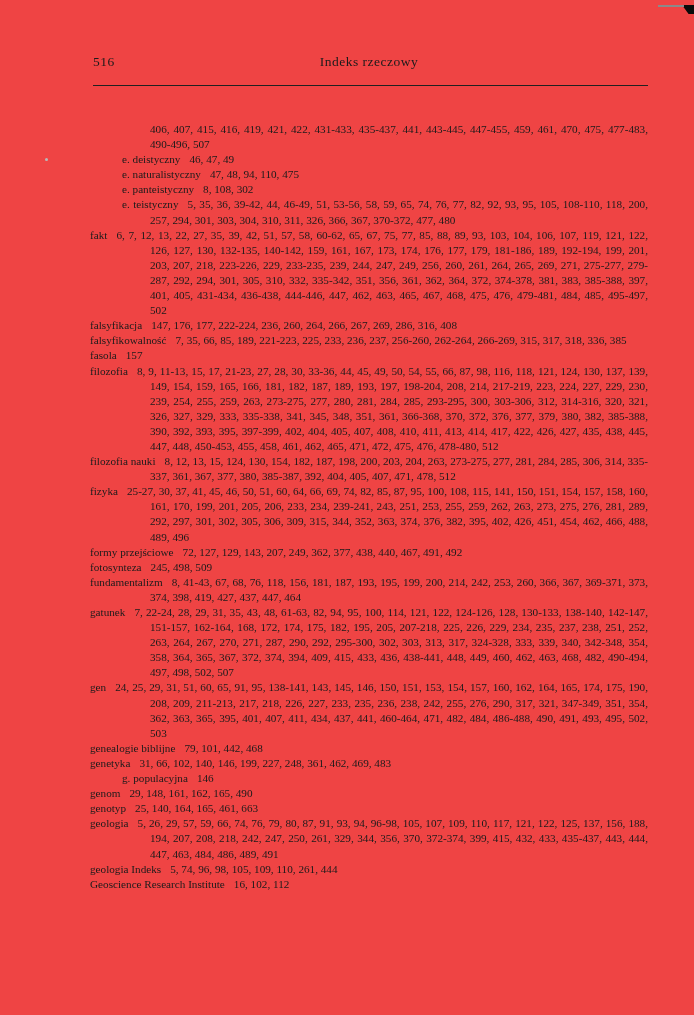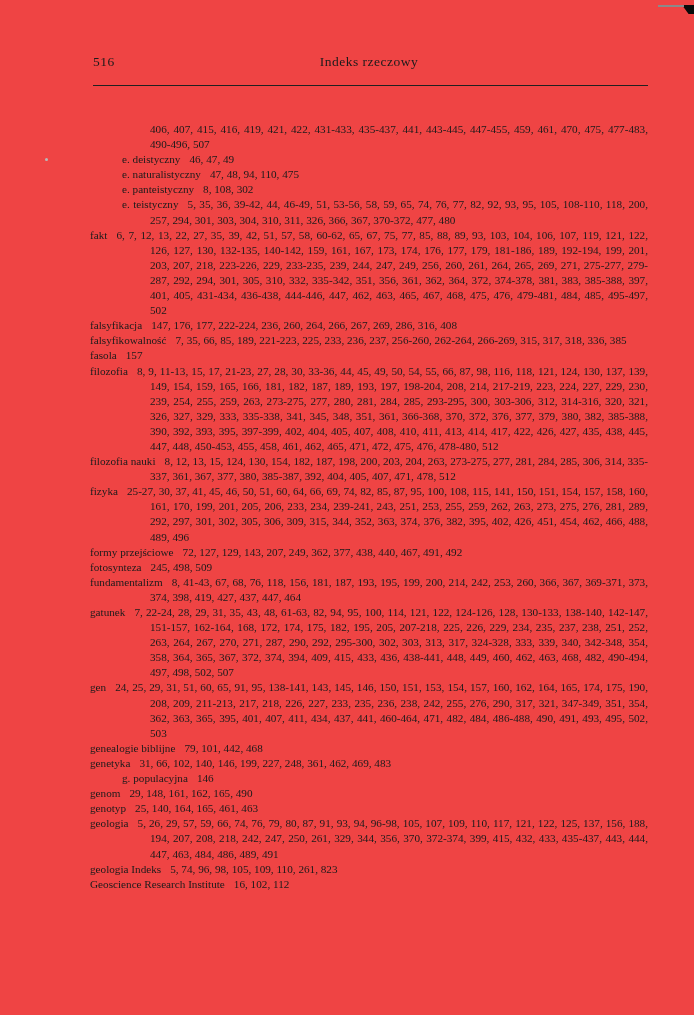--- a/index.html
+++ b/index.html
@@ -90,18 +90,18 @@
       <div class="entry main"><span>fizyka</span><span class="gap"></span><span>25-27, 30, 37, 41, 45, 46, 50, 51, 60, 64, 66, 69, 74, 82, 85, 87, 95, 100, 108, 115, 141, 150, 151, 154, 157, 158, 160, 161, 170, 199, 201, 205, 206, 233, 234, 239-241, 243, 251, 253, 255, 259, 262, 263, 273, 275, 276, 281, 289, 292, 297, 301, 302, 305, 306, 309, 315, 344, 352, 363, 374, 376, 382, 395, 402, 426, 451, 454, 462, 466, 488, 489, 496</span></div>
       <div class="entry main"><span>formy przejściowe</span><span class="gap"></span><span>72, 127, 129, 143, 207, 249, 362, 377, 438, 440, 467, 491, 492</span></div>
       <div class="entry main"><span>fotosynteza</span><span class="gap"></span><span>245, 498, 509</span></div>
       <div class="entry main"><span>fundamentalizm</span><span class="gap"></span><span>8, 41-43, 67, 68, 76, 118, 156, 181, 187, 193, 195, 199, 200, 214, 242, 253, 260, 366, 367, 369-371, 373, 374, 398, 419, 427, 437, 447, 464</span></div>
       <div class="entry main"><span>gatunek</span><span class="gap"></span><span>7, 22-24, 28, 29, 31, 35, 43, 48, 61-63, 82, 94, 95, 100, 114, 121, 122, 124-126, 128, 130-133, 138-140, 142-147, 151-157, 162-164, 168, 172, 174, 175, 182, 195, 205, 207-218, 225, 226, 229, 234, 235, 237, 238, 251, 252, 263, 264, 267, 270, 271, 287, 290, 292, 295-300, 302, 303, 313, 317, 324-328, 333, 339, 340, 342-348, 354, 358, 364, 365, 367, 372, 374, 394, 409, 415, 433, 436, 438-441, 448, 449, 460, 462, 463, 468, 482, 490-494, 497, 498, 502, 507</span></div>
       <div class="entry main"><span>gen</span><span class="gap"></span><span>24, 25, 29, 31, 51, 60, 65, 91, 95, 138-141, 143, 145, 146, 150, 151, 153, 154, 157, 160, 162, 164, 165, 174, 175, 190, 208, 209, 211-213, 217, 218, 226, 227, 233, 235, 236, 238, 242, 255, 276, 290, 317, 321, 347-349, 351, 354, 362, 363, 365, 395, 401, 407, 411, 434, 437, 441, 460-464, 471, 482, 484, 486-488, 490, 491, 493, 495, 502, 503</span></div>
       <div class="entry main"><span>genealogie biblijne</span><span class="gap"></span><span>79, 101, 442, 468</span></div>
       <div class="entry main"><span>genetyka</span><span class="gap"></span><span>31, 66, 102, 140, 146, 199, 227, 248, 361, 462, 469, 483</span></div>
       <div class="entry sub"><span>g. populacyjna</span><span class="gap"></span><span>146</span></div>
       <div class="entry main"><span>genom</span><span class="gap"></span><span>29, 148, 161, 162, 165, 490</span></div>
-      <div class="entry main"><span>genotyp</span><span class="gap"></span><span>25, 140, 164, 165, 461, 463</span></div>
+      <div class="entry main"><span>genotyp</span><span class="gap"></span><span>25, 140, 164, 165, 461, 663</span></div>
       <div class="entry main"><span>geologia</span><span class="gap"></span><span>5, 26, 29, 57, 59, 66, 74, 76, 79, 80, 87, 91, 93, 94, 96-98, 105, 107, 109, 110, 117, 121, 122, 125, 137, 156, 188, 194, 207, 208, 218, 242, 247, 250, 261, 329, 344, 356, 370, 372-374, 399, 415, 432, 433, 435-437, 443, 444, 447, 463, 484, 486, 489, 491</span></div>
-      <div class="entry main"><span>geologia Indeks</span><span class="gap"></span><span>5, 74, 96, 98, 105, 109, 110, 261, 823</span></div>
+      <div class="entry main"><span>geologia Indeks</span><span class="gap"></span><span>5, 74, 96, 98, 105, 109, 110, 261, 444</span></div>
       <div class="entry main"><span>Geoscience Research Institute</span><span class="gap"></span><span>16, 102, 112</span></div>
     </main>
 </div>
 
 </body></html>

